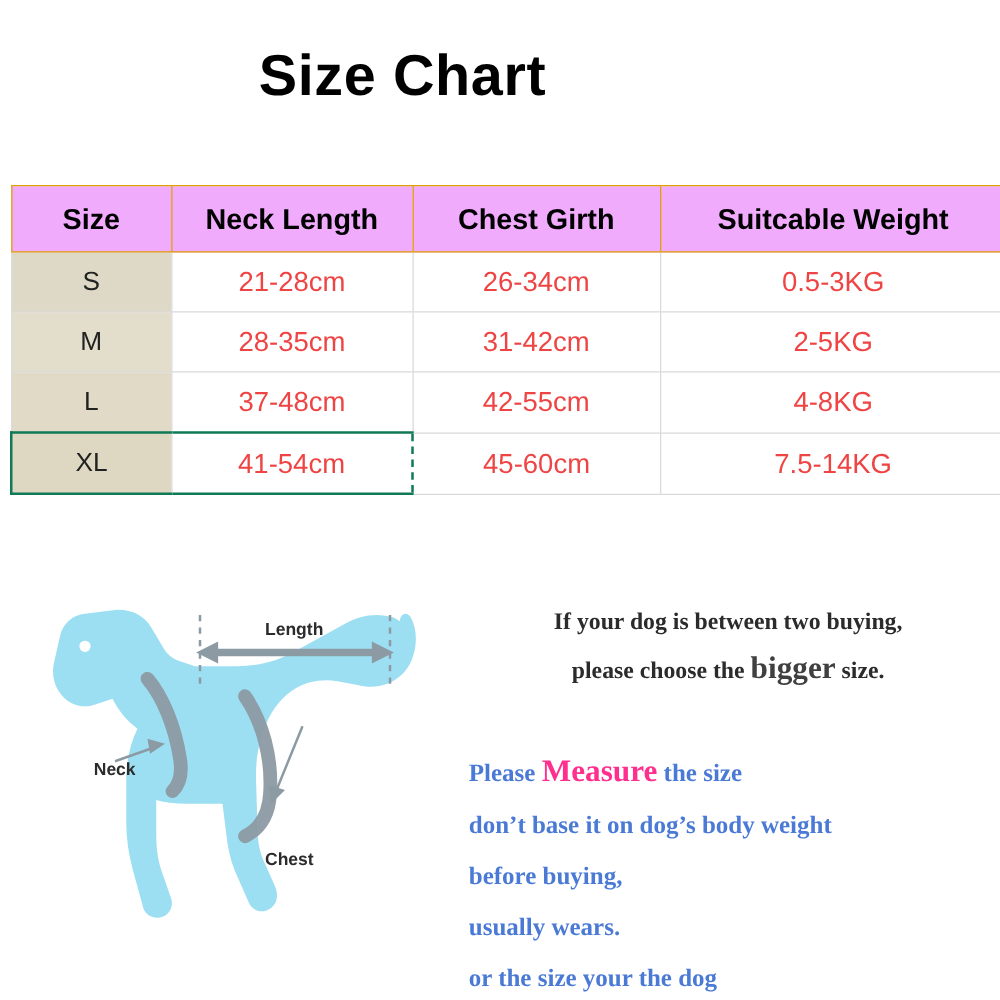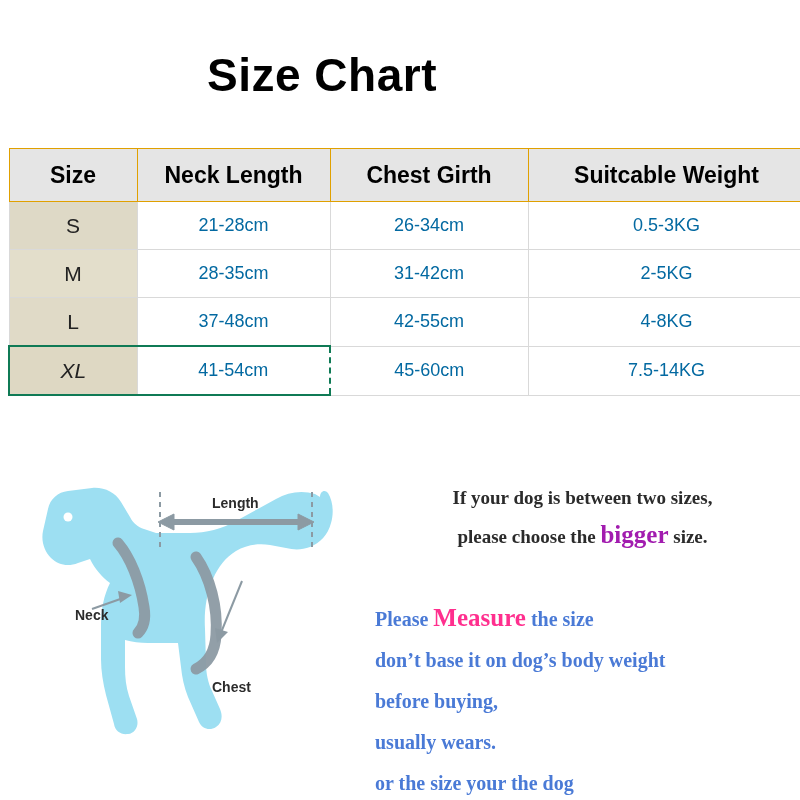--- a/index.html
+++ b/index.html
@@ -16,21 +16,21 @@
   }
   .page {
     position: relative;
     width: 800px;
     height: 800px;
   }
 
   
   .title {
     position: absolute;
-    top: 48px;
+    top: 33px;
     left: 0;
     width: 644px;
     text-align: center;
     font-size: 46px;
     font-weight: bold;
     letter-spacing: 0.5px;
     font-family: "Liberation Sans", sans-serif;
   }
 
   
@@ -42,56 +42,55 @@
     border-collapse: collapse;
     table-layout: fixed;
   }
   .size-table th,
   .size-table td {
     border: 1px solid #d9d9d9;
     text-align: center;
     font-family: "Liberation Sans", sans-serif;
   }
   .size-table thead th {
-    background: #e5e5e5;
+    background: #f0abfc;
     color: #000000;
     font-size: 23px;
     font-weight: bold;
     height: 50px;
     border-color: #e0a000;
   }
   .size-table thead th.col-size { width: 125px; }
   .size-table thead th.col-neck { width: 190px; }
   .size-table thead th.col-chest { width: 195px; }
   .size-table thead th.col-weight { width: 274px; }
 
   .size-table tbody td {
     height: 45px;
-    font-size: 18px;
-    color: #0369a1;
+    font-size: 22px;
+    color: #ef4444;
   }
   .size-table tbody td.cell-size {
     background: #ded8c3;
     color: #222222;
     font-size: 21px;
   }
   .size-table tbody tr:nth-child(1) td.cell-size { background: #ded9c6; }
   .size-table tbody tr:nth-child(2) td.cell-size { background: #e3decb; }
   .size-table tbody tr:nth-child(3) td.cell-size { background: #e0dac7; }
   .size-table tbody tr:nth-child(4) td.cell-size { background: #ded8c3; }
 
   
   .size-table tbody tr:last-child td.cell-size,
   .size-table tbody tr:last-child td.cell-neck {
     border-top: 2px solid #0f7a55;
     border-bottom: 2px solid #0f7a55;
   }
   .size-table tbody tr:last-child td.cell-size {
     border-left: 2px solid #0f7a55;
-    font-style: italic;
   }
   .size-table tbody tr:last-child td.cell-neck {
     border-right: 2px dashed #0f7a55;
   }
 
   
   .lower {
     position: absolute;
     top: 447px;
     left: 0;
@@ -134,21 +133,21 @@
     font-family: "Liberation Serif", serif;
     margin-bottom: 12px;
   }
   .note-line-2 {
     font-size: 19px;
     font-weight: bold;
     color: #2b2b2b;
     font-family: "Liberation Serif", serif;
   }
   .word-bigger {
-    color: #a21caf;
+    color: #404040;
     font-size: 25px;
     font-weight: bold;
     font-family: "Liberation Serif", serif;
   }
 
   .measure-block {
     position: absolute;
     left: 375px;
     top: 150px;
     width: 415px;
@@ -292,21 +291,21 @@
           <polygon points="197,186 208,175 195,171" fill="#8c9aa3" stroke="none"></polygon>
         </g>
       </svg>
 
       <div class="label-length">Length</div>
       <div class="label-neck">Neck</div>
       <div class="label-chest">Chest</div>
     </div>
 
     <div class="notes">
-      <div class="note-line-1">If your dog is between two sizes,</div>
+      <div class="note-line-1">If your dog is between two buying,</div>
       <div class="note-line-2">
         <span>please choose the </span><span class="word-bigger">bigger</span><span> size.</span>
       </div>
     </div>
 
     <div class="measure-block">
       <span class="m-line"><span>Please </span><span class="word-measure">Measure</span><span> the size</span></span>
       <span class="m-line">don’t base it on dog’s body weight</span>
       <span class="m-line">before buying,</span>
       <span class="m-line">usually wears.</span>

